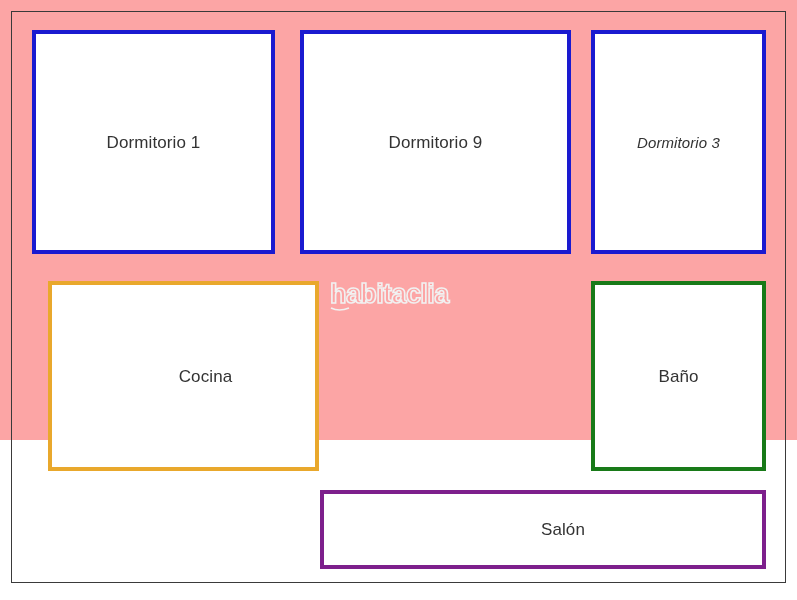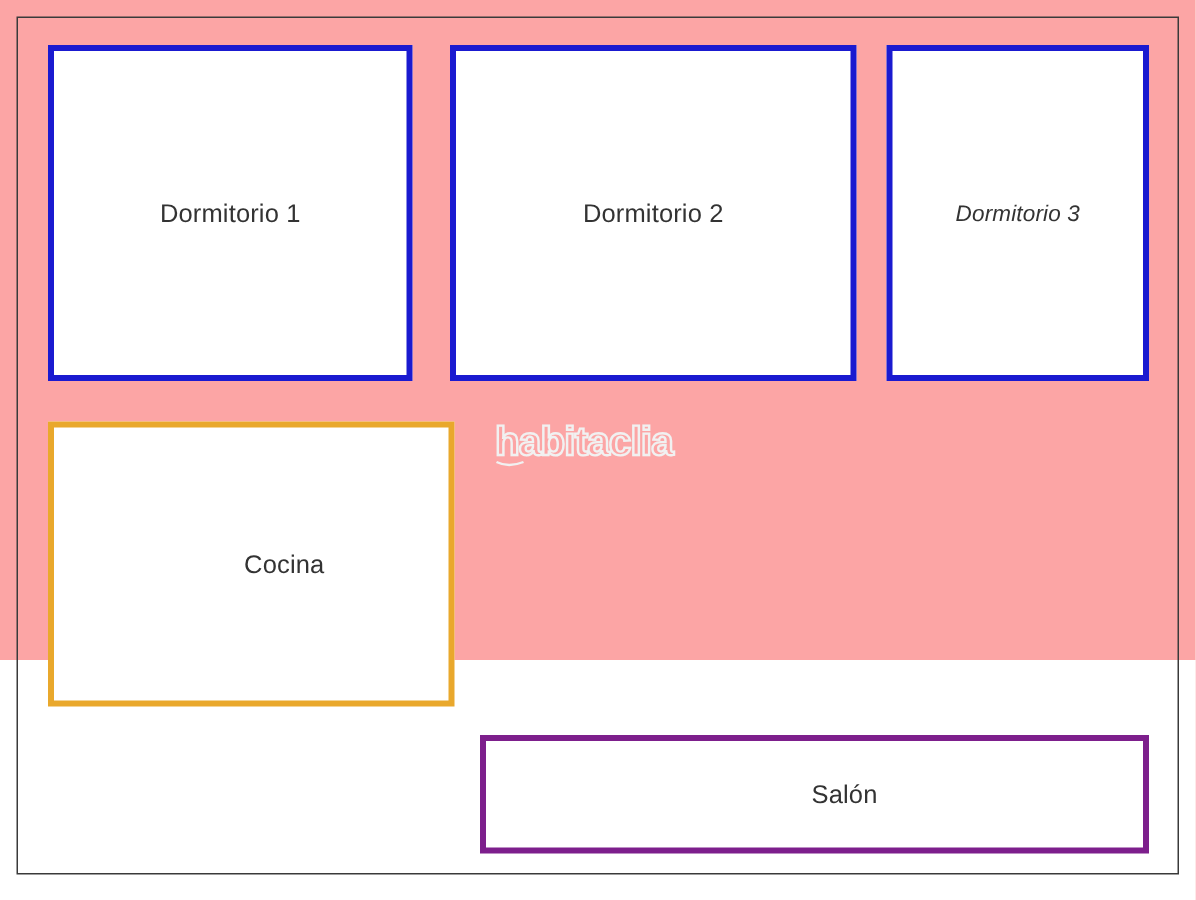--- a/index.html
+++ b/index.html
@@ -85,29 +85,32 @@
       <text x="0" y="25" font-family="Liberation Sans, sans-serif" font-size="27" font-weight="bold" fill="none" stroke="#f1f1f1" stroke-width="1.6" letter-spacing="-0.6">habitaclia</text>
       <path d="M1 30 Q9 34 19 30" fill="none" stroke="#f1f1f1" stroke-width="1.6"></path>
     </svg>
   </div>
 
   <div class="room" id="room-0" style="left: 32px; top: 30px; width: 243px; height: 224px; border: 4px solid rgb(26, 26, 208);">
     <span class="room-label" style="font-size: 17px; color: rgb(51, 51, 51);">Dormitorio 1</span>
   </div>
 
   <div class="room" id="room-1" style="left: 300px; top: 30px; width: 271px; height: 224px; border: 4px solid rgb(26, 26, 208);">
-    <span class="room-label" style="font-size: 17px; color: rgb(51, 51, 51);">Dormitorio 2</span>
+    <span class="room-label" style="font-size: 17px; color: rgb(51, 51, 51);">Dormitorio 9</span>
   </div>
 
   <div class="room" id="room-2" style="left: 591px; top: 30px; width: 175px; height: 224px; border: 4px solid rgb(26, 26, 208); font-style: italic;">
     <span class="room-label small" style="font-size: 15px; color: rgb(51, 51, 51);">Dormitorio 3</span>
   </div>
 
-  <div class="room" id="room-3" style="left: 32px; top: 281px; width: 271px; height: 190px; border: 4px solid rgb(233, 168, 44); padding-left: 44px;">
+  <div class="room" id="room-3" style="left: 48px; top: 281px; width: 271px; height: 190px; border: 4px solid rgb(233, 168, 44); padding-left: 44px;">
     <span class="room-label" style="font-size: 17px; color: rgb(51, 51, 51);">Cocina</span>
   </div>
 
+  <div class="room" id="room-4" style="left: 591px; top: 281px; width: 175px; height: 190px; border: 4px solid rgb(24, 122, 24);">
+    <span class="room-label" style="font-size: 17px; color: rgb(51, 51, 51);">Baño</span>
+  </div>
 
   <div class="room" id="room-5" style="left: 320px; top: 490px; width: 446px; height: 79px; border: 4px solid rgb(125, 31, 140); padding-left: 40px;">
     <span class="room-label" style="font-size: 17px; color: rgb(51, 51, 51);">Salón</span>
   </div>
 
 </div>
 
 </body></html>

